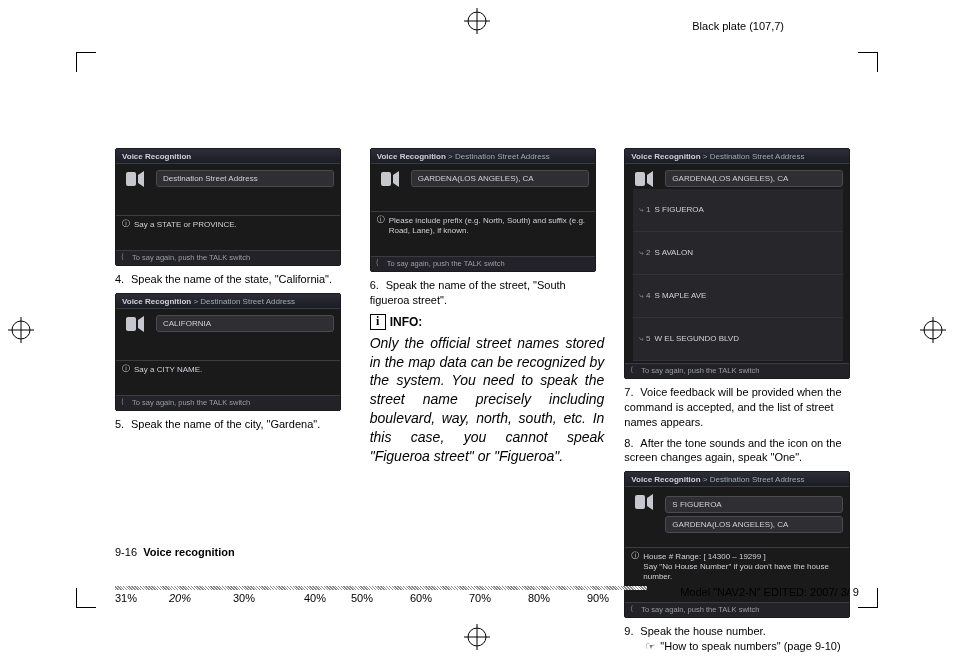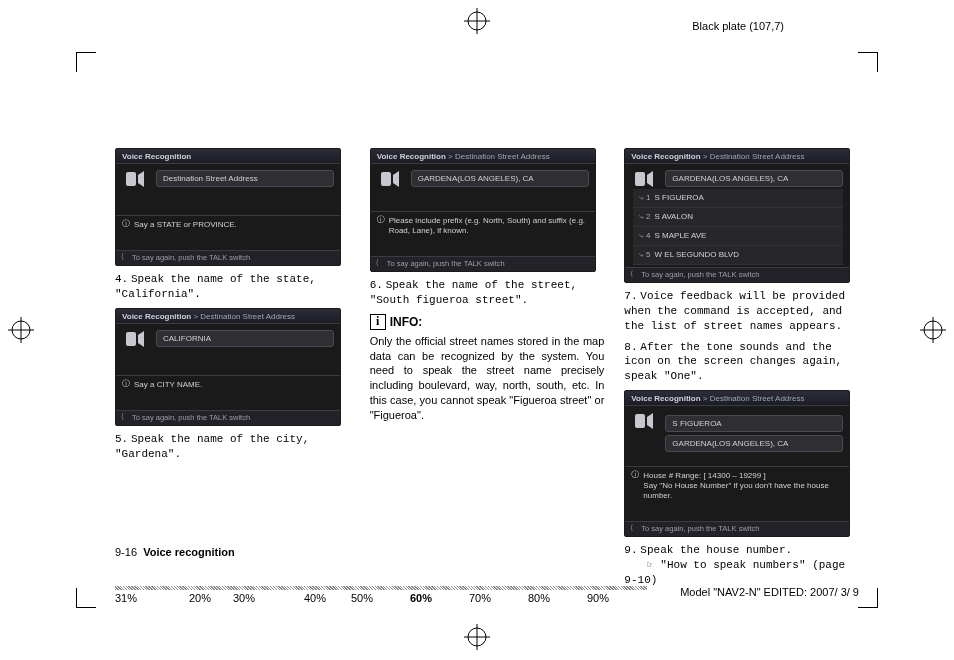--- a/index.html
+++ b/index.html
@@ -48,45 +48,45 @@
   }
   .scr-speaker svg { display:block; }
   .scr-pill {
     margin-left: 34px; background: #2e2e33; border: 1px solid #4a4a52;
     border-radius: 3px; padding: 3px 6px; font-size: 8px; color: #d0d0d6;
   }
   .scr-line2 .scr-pill { margin-top:3px; }
   .scr-list { margin-left: 2px; margin-top: 2px; }
   .scr-list-item {
     background: #26262b; border-bottom: 1px solid #313138;
-    padding: 4px 6px; font-size: 8px; color: #d0d0d6;
+    padding: 16px 6px; font-size: 8px; color: #d0d0d6;
   }
   .scr-list-item .idx { color: #aaa; margin-right: 4px; }
   .scr-info {
     border-top: 1px solid #3b3b44;
     padding: 4px 6px 20px 18px; font-size: 8px; color: #d0d0d6;
     position: relative; line-height: 1.25;
   }
   .scr-info::before { content: "ⓘ"; position: absolute; left: 6px; top: 3px; color:#ccc; }
   .scr-footer {
     border-top: 1px solid #3b3b44;
     padding: 2px 6px 3px 16px; font-size: 7.5px; color: #9c9ca4;
     background: #222228; position: relative;
   }
   .scr-footer::before { content: "⟨"; position:absolute; left:5px; top:1px; color:#888; }
-  ol.steps { list-style: none; font-family: Liberation Mono, monospace; }
+  ol.steps { list-style: none; }
   ol.steps li { margin-bottom: 6px; font-size: 11px; line-height: 1.35; }
   ol.steps li .num { display:inline-block; width:16px; }
   .info-head { display:flex; align-items:center; gap:4px; margin: 6px 0 4px; }
   .info-head .ibox {
     width: 16px; height: 16px; border: 1.5px solid #000; display:flex; align-items:center; justify-content:center;
     font-family: Georgia, serif; font-weight: bold; font-size: 12px;
   }
   .info-head b { font-size: 12px; }
-  .para { font-size: 11px; line-height: 1.35; text-align: justify; }
+  .para { font-size: 14px; line-height: 1.35; text-align: justify; font-style: italic; }
   .ptr { display:inline-block; width:20px; text-align:center; }
   .footer-section { position: absolute; left: 115px; bottom: 102px; width: 744px; font-size: 11px; }
   .footer-section b { font-weight: bold; }
   .model-line { position: absolute; right: 95px; bottom: 62px; font-size: 11px; }
   .model-line b { font-weight: normal; }
   .scale { position:absolute; left:115px; bottom:58px; width: 744px; height: 16px; }
   .scale .bar { position:absolute; top:0; left:0; height:4px; width: 532px;
     background: repeating-linear-gradient(45deg,#888 0 1px,#fff 1px 2px); }
   .scale .pct { position:absolute; top:6px; font-size:11px; }
 </style>
@@ -259,22 +259,22 @@
 </div>
 
 <div class="model-line">
   <b>Model</b> "<b>NAV2-N</b>" <b>EDITED: 2007/ 3/ 9</b>
 </div>
 
 <div class="scale">
   <div class="bar"></div>
   <div id="percents">
       <span class="pct" style="left: 0px;">31%</span>
-      <span class="pct" style="left: 74px;">20%</span>
+      <span class="pct" style="left: 54px; font-style: italic;">20%</span>
       <span class="pct" style="left: 118px;">30%</span>
       <span class="pct" style="left: 177px; margin-left: 12px;">40%</span>
       <span class="pct" style="left: 236px;">50%</span>
-      <span class="pct" style="left: 295px; font-weight: bold;">60%</span>
+      <span class="pct" style="left: 295px;">60%</span>
       <span class="pct" style="left: 354px;">70%</span>
       <span class="pct" style="left: 413px;">80%</span>
       <span class="pct" style="left: 472px;">90%</span>
     </div>
 </div>
 
 </body></html>

